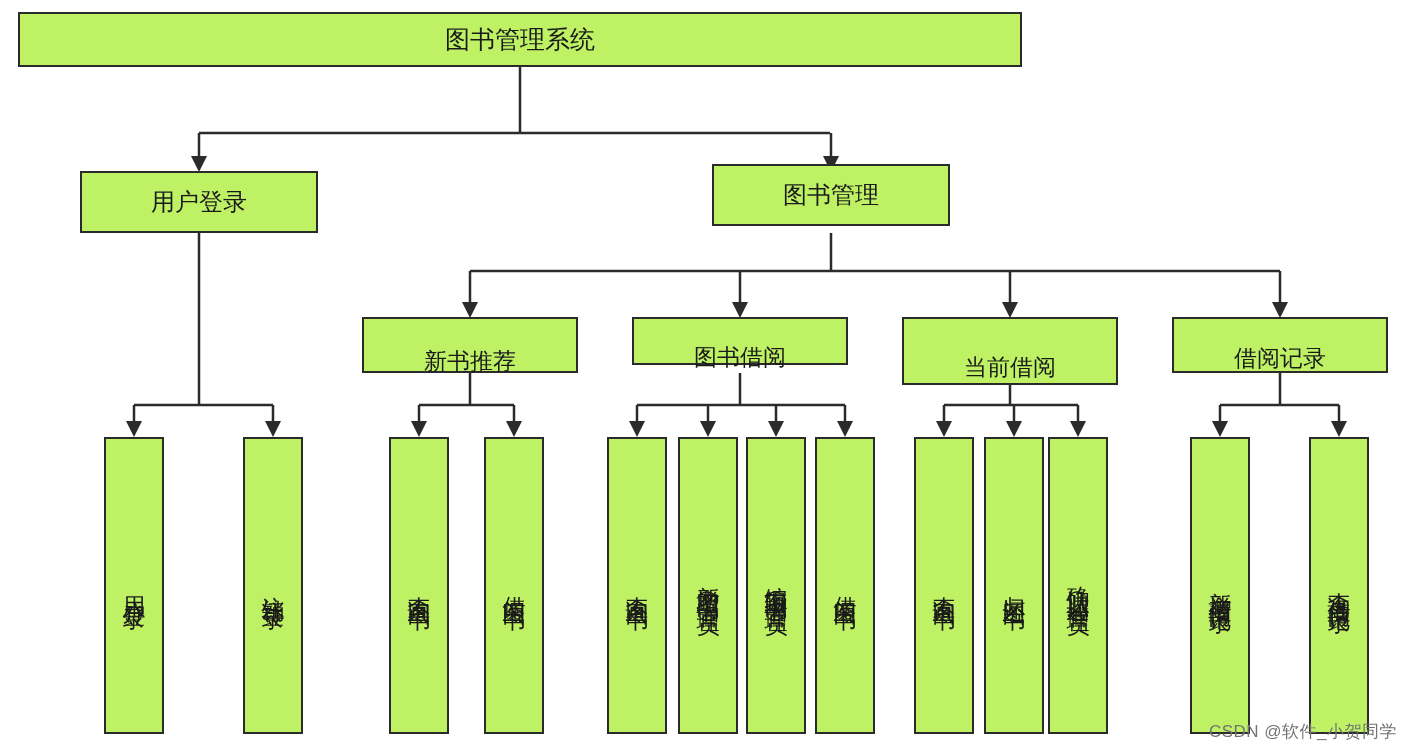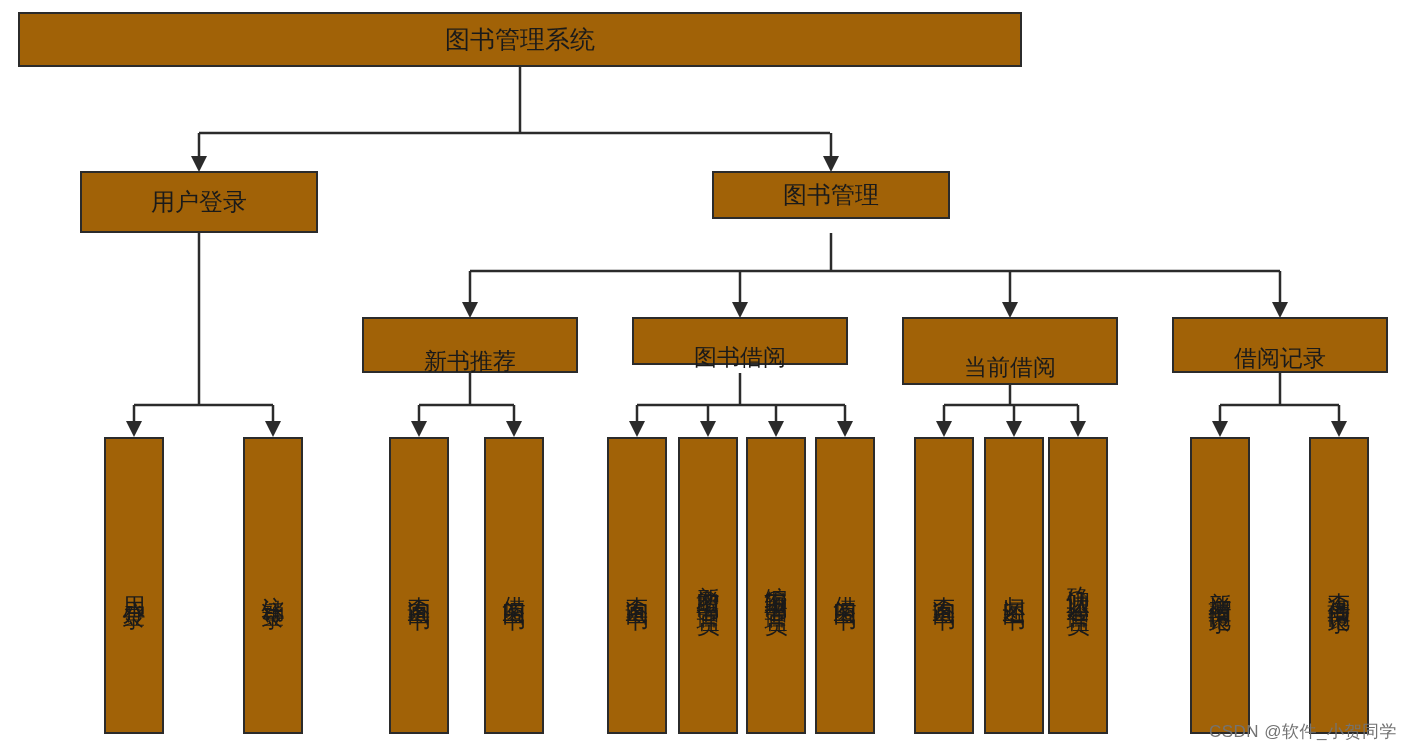--- a/index.html
+++ b/index.html
@@ -17,21 +17,21 @@
   #diagram-root {
     position: absolute;
     left: 0; top: 0;
     width: 1405px;
     height: 747px;
   }
   .node-box {
     position: absolute;
     box-sizing: border-box;
     border: 2.5px solid #2b2b2b;
-    background: #a16207;
+    background: #bef264;
     display: flex;
     align-items: center;
     justify-content: center;
     color: #1a1a1a;
   }
   .node-label {
     display: block;
     text-align: center;
     line-height: 1.08;
     white-space: pre;
@@ -148,21 +148,21 @@
     <polygon class="arrowhead" points="1331,421 1347,421 1339,437"></polygon>
   </svg>
 
   <div class="node-box level-root" style="left: 18px; top: 12px; width: 1004px; height: 55px;">
     <span class="node-label">图书管理系统</span>
   </div>
 
   <div class="node-box level-one" style="left: 80px; top: 171px; width: 238px; height: 62px;">
     <span class="node-label">用户登录</span>
   </div>
-  <div class="node-box level-one" style="left: 712px; top: 171px; width: 238px; height: 48px;">
+  <div class="node-box level-one" style="left: 712px; top: 164px; width: 238px; height: 62px;">
     <span class="node-label">图书管理</span>
   </div>
 
   <div class="node-box level-two" style="left: 362px; top: 317px; width: 216px; height: 56px;">
     <span class="node-label">新书推荐</span>
   </div>
   <div class="node-box level-two" style="left: 632px; top: 317px; width: 216px; height: 48px;">
     <span class="node-label">图书借阅</span>
   </div>
   <div class="node-box level-two" style="left: 902px; top: 317px; width: 216px; height: 68px;">

